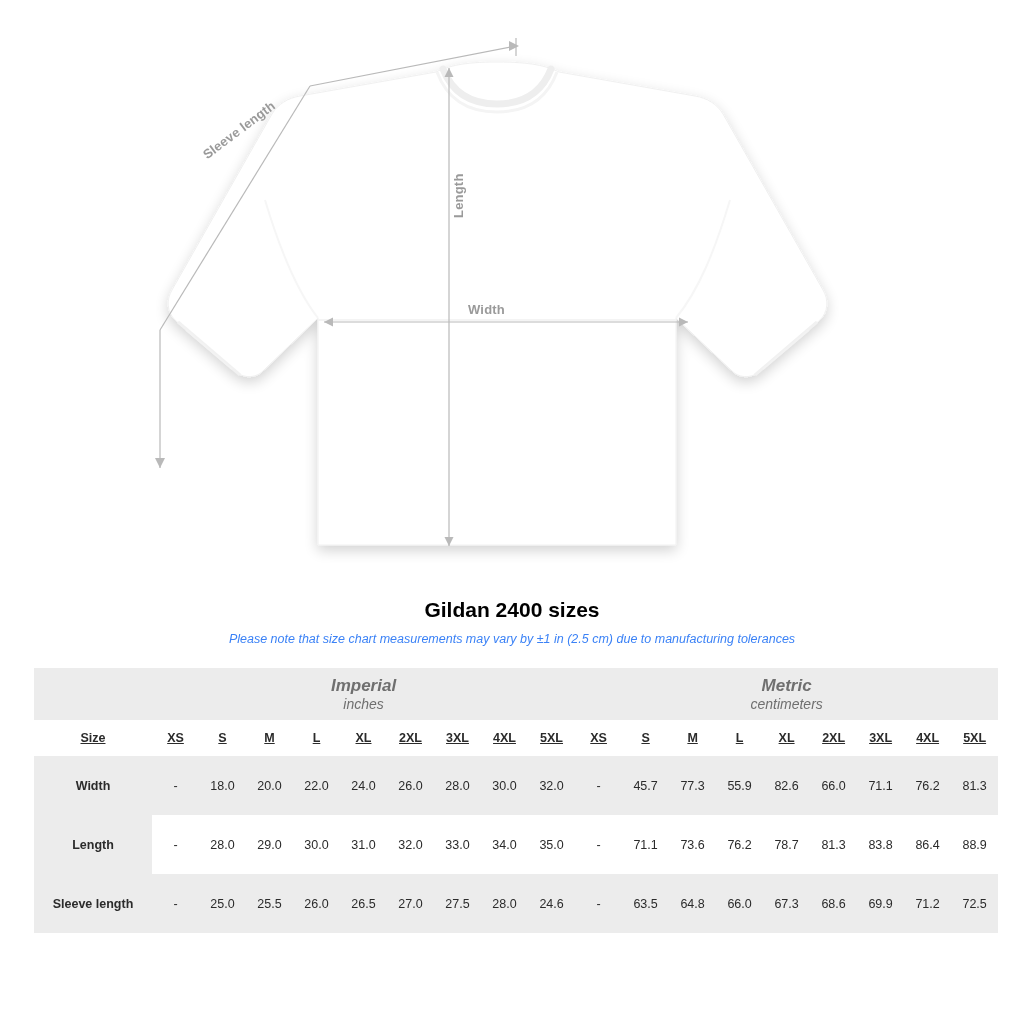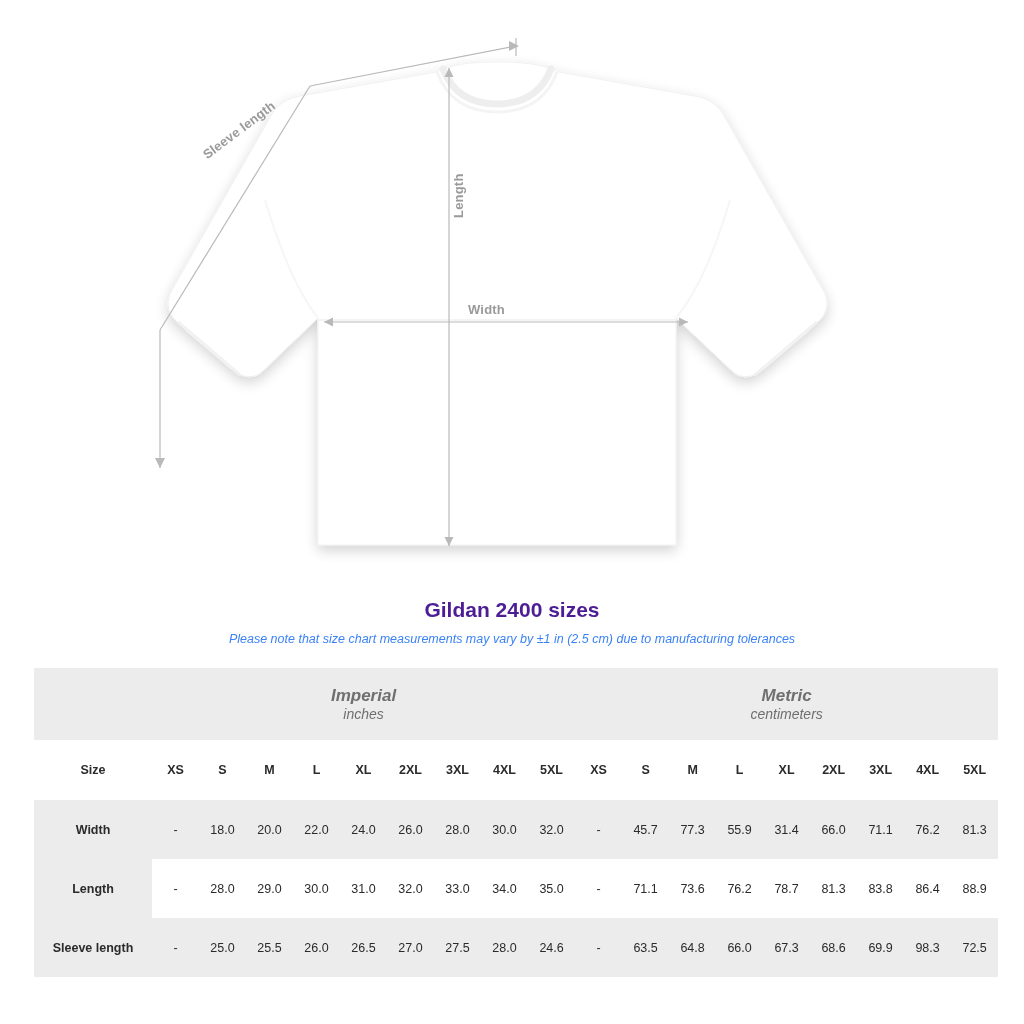--- a/index.html
+++ b/index.html
@@ -50,21 +50,21 @@
   }
 
   
   .title-block {
     text-align: center;
     margin-top: 18px;
   }
   .chart-title {
     font-size: 21px;
     font-weight: bold;
-    color: #4c1d95;
+    color: #000000;
     margin: 0 0 10px 0;
   }
   .chart-note {
     font-size: 12.5px;
     font-style: italic;
     color: #3b82f6;
     margin: 0;
   }
 
   
@@ -79,45 +79,46 @@
   table.size-chart td,
   table.size-chart th {
     padding: 0;
     text-align: center;
     font-size: 12.5px;
     color: #2b2b2b;
     border: none;
   }
   
   .unit-cell {
-    height: 72px;
+    height: 52px;
     background: #ececec;
     vertical-align: middle;
   }
   .unit-name {
     font-size: 17px;
     font-style: italic;
     font-weight: bold;
     color: #6f6f6f;
     line-height: 1.15;
   }
   .unit-sub {
     font-size: 14px;
     font-style: italic;
     color: #6f6f6f;
   }
   .spacer-cell { background: #ececec; }
 
   
   .size-header td, .size-header th {
-    height: 60px;
+    height: 36px;
     background: #ffffff;
     font-weight: bold;
     font-size: 12.5px;
     color: #2b2b2b;
+    text-decoration: underline;
   }
   .corner-cell {
     background: #ececec;
     font-weight: bold;
     font-size: 12.5px;
     color: #2b2b2b;
   }
 
   
   .data-row td {
@@ -286,21 +287,21 @@
         <td>22.0</td>
         <td>24.0</td>
         <td>26.0</td>
         <td>28.0</td>
         <td>30.0</td>
         <td>32.0</td>
         <td>-</td>
         <td>45.7</td>
         <td>77.3</td>
         <td>55.9</td>
-        <td>31.4</td>
+        <td>82.6</td>
         <td>66.0</td>
         <td>71.1</td>
         <td>76.2</td>
         <td>81.3</td>
       </tr>
 
       <tr class="data-row row-shade-b">
         <td class="row-label">Length</td>
         <td>-</td>
         <td>28.0</td>
@@ -333,18 +334,18 @@
         <td>27.5</td>
         <td>28.0</td>
         <td>24.6</td>
         <td>-</td>
         <td>63.5</td>
         <td>64.8</td>
         <td>66.0</td>
         <td>67.3</td>
         <td>68.6</td>
         <td>69.9</td>
-        <td>98.3</td>
+        <td>71.2</td>
         <td>72.5</td>
       </tr>
     </tbody>
   </table>
 </div>
 
 </body></html>

